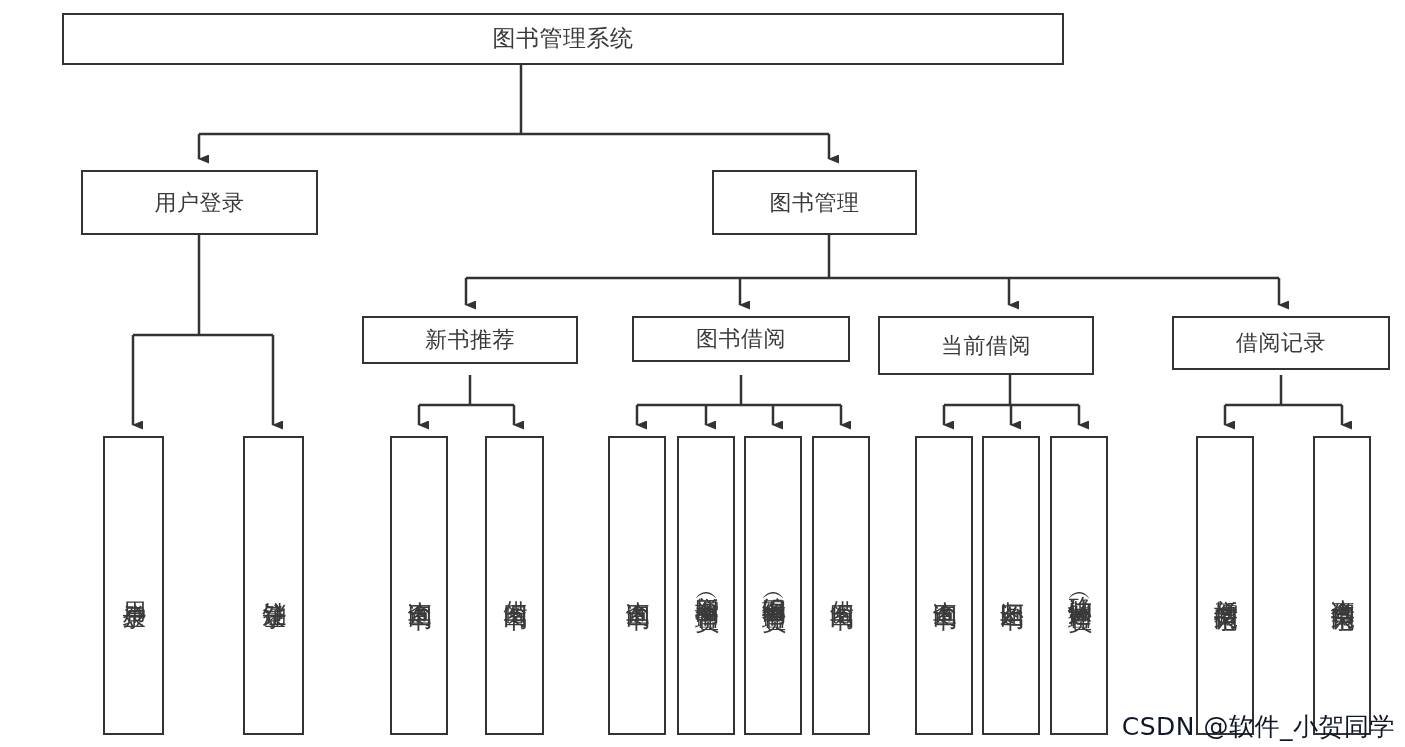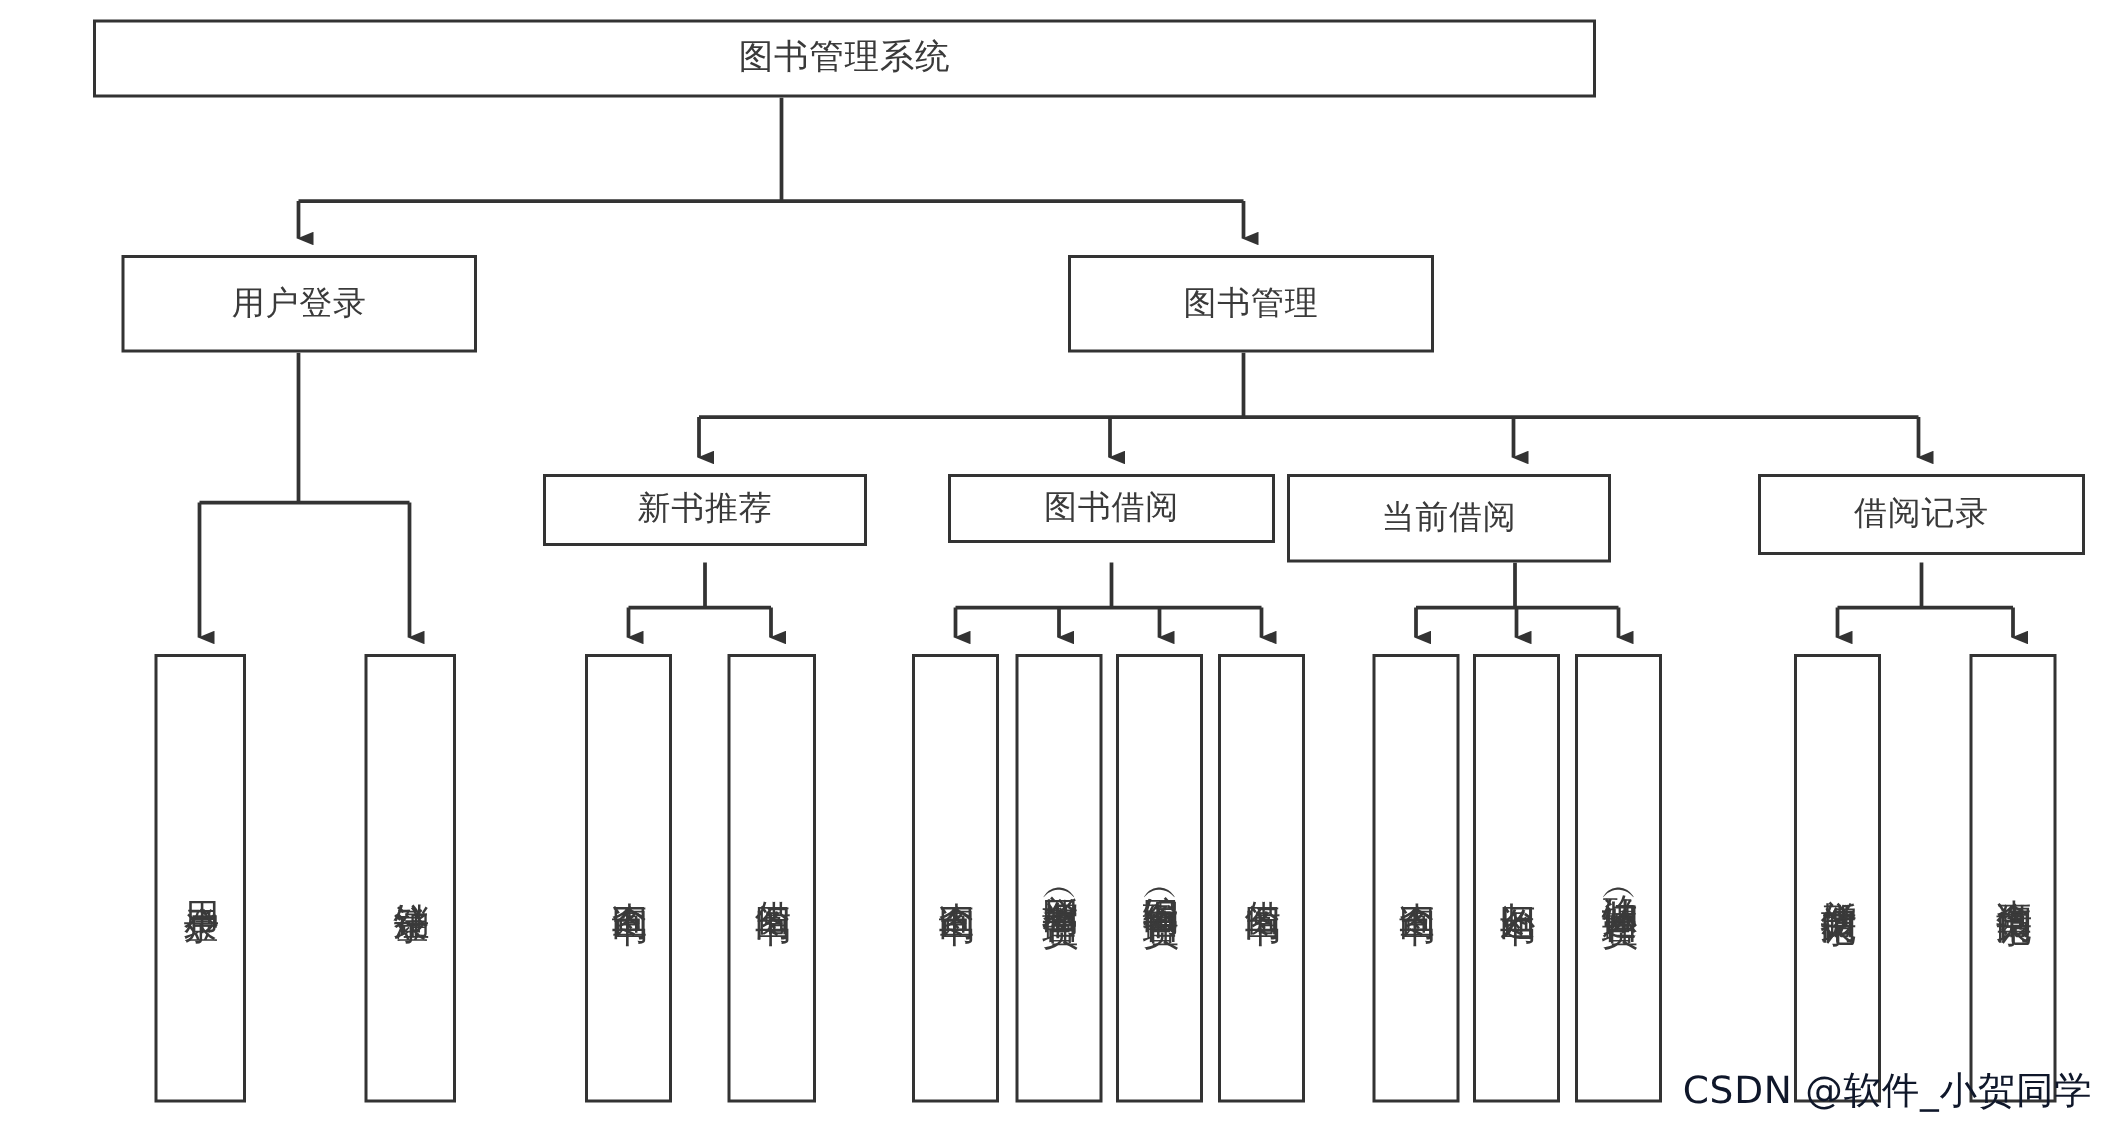--- a/index.html
+++ b/index.html
@@ -114,30 +114,30 @@
       </g>
   </svg>
 
   <div id="nodes-layer">
       <div class="node node-root" style="left: 20px; top: 13px; width: 1002px; height: 52px; margin-left: 42px;">
         <span class="label">图书管理系统</span>
       </div>
       <div class="node node-l2" style="left: 81px; top: 170px; width: 237px; height: 65px;">
         <span class="label">用户登录</span>
       </div>
-      <div class="node node-l2" style="left: 712px; top: 170px; width: 244px; height: 65px;">
+      <div class="node node-l2" style="left: 712px; top: 170px; width: 205px; height: 65px;">
         <span class="label">图书管理</span>
       </div>
       <div class="node node-l3" style="left: 362px; top: 316px; width: 216px; height: 48px;">
         <span class="label">新书推荐</span>
       </div>
       <div class="node node-l3" style="left: 632px; top: 316px; width: 218px; height: 46px;">
         <span class="label">图书借阅</span>
       </div>
-      <div class="node node-l3" style="left: 858px; top: 316px; width: 216px; height: 59px; justify-content: center;">
+      <div class="node node-l3" style="left: 878px; top: 316px; width: 216px; height: 59px; justify-content: center;">
         <span class="label">当前借阅</span>
       </div>
       <div class="node node-l3" style="left: 1172px; top: 316px; width: 218px; height: 54px;">
         <span class="label">借阅记录</span>
       </div>
       <div class="node node-leaf" style="left: 103px; top: 436px; width: 61px; height: 299px;">
         <span class="label">用户登录</span>
       </div>
       <div class="node node-leaf" style="left: 243px; top: 436px; width: 61px; height: 299px;">
         <span class="label">注销登录</span>

